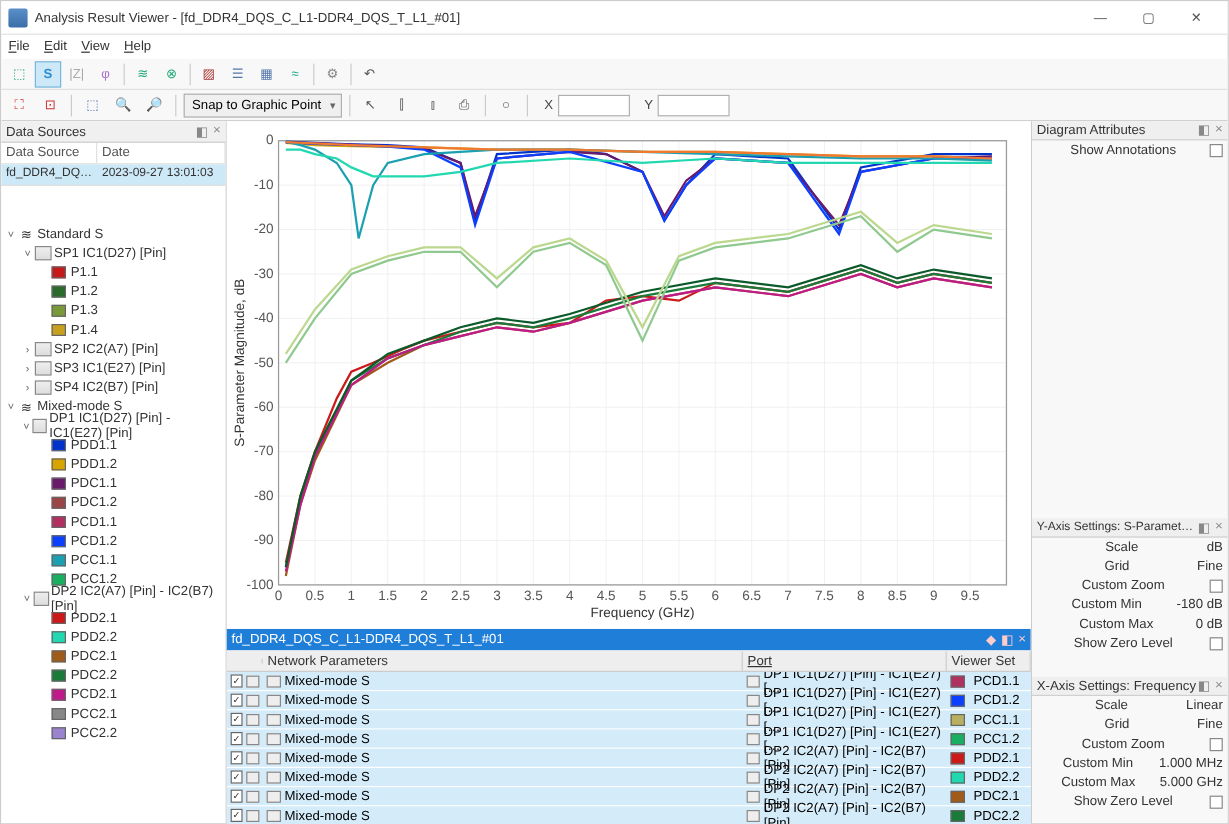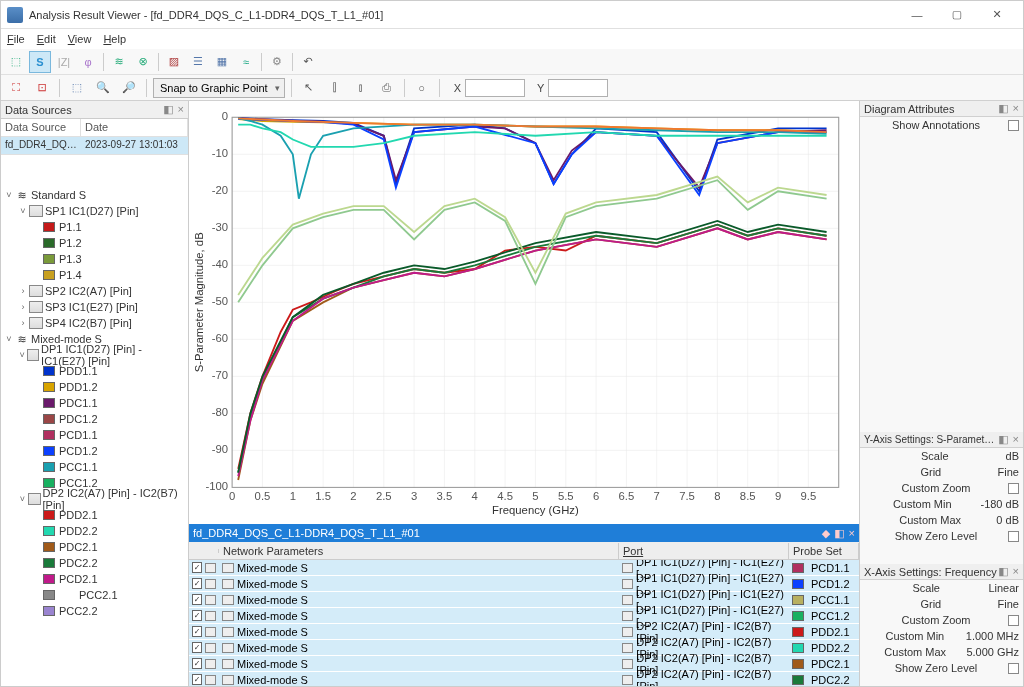--- a/index.html
+++ b/index.html
@@ -250,21 +250,21 @@
             <span>PDC2.1</span>
           </div>
           <div class="tree-node" style="padding-left: 40px;">
             <span class="swatch" style="background:#1a7a3a"></span>
             <span>PDC2.2</span>
           </div>
           <div class="tree-node" style="padding-left: 40px;">
             <span class="swatch" style="background:#c01a8a"></span>
             <span>PCD2.1</span>
           </div>
-          <div class="tree-node" style="padding-left: 40px; gap: 20px;">
+          <div class="tree-node" style="padding-left: 40px;">
             <span class="swatch" style="background:#888888"></span>
             <span>PCC2.1</span>
           </div>
           <div class="tree-node" style="padding-left: 40px; text-align: center;">
             <span class="swatch" style="background:#9a84d0"></span>
             <span>PCC2.2</span>
           </div>
         </div>
     </div>
   </div>
@@ -360,21 +360,21 @@
         <span class="ctl">
             <span>◆</span>
             <span>◧</span>
             <span>×</span>
           </span>
       </div>
       <div class="np-header">
         <div class="hc0"></div>
         <div class="hc1">Network Parameters</div>
         <div class="hc2">Port</div>
-        <div class="hc3">Probe Set</div>
+        <div class="hc3">Viewer Set</div>
       </div>
       <div class="np-body" id="np-body">
           <div class="np-row">
             <div class="rc0">
               <span class="ck">✓</span>
               <span class="mini"></span>
             </div>
     <div class="rc1">
               <span class="mini"></span>
               <span>Mixed-mode S</span>

